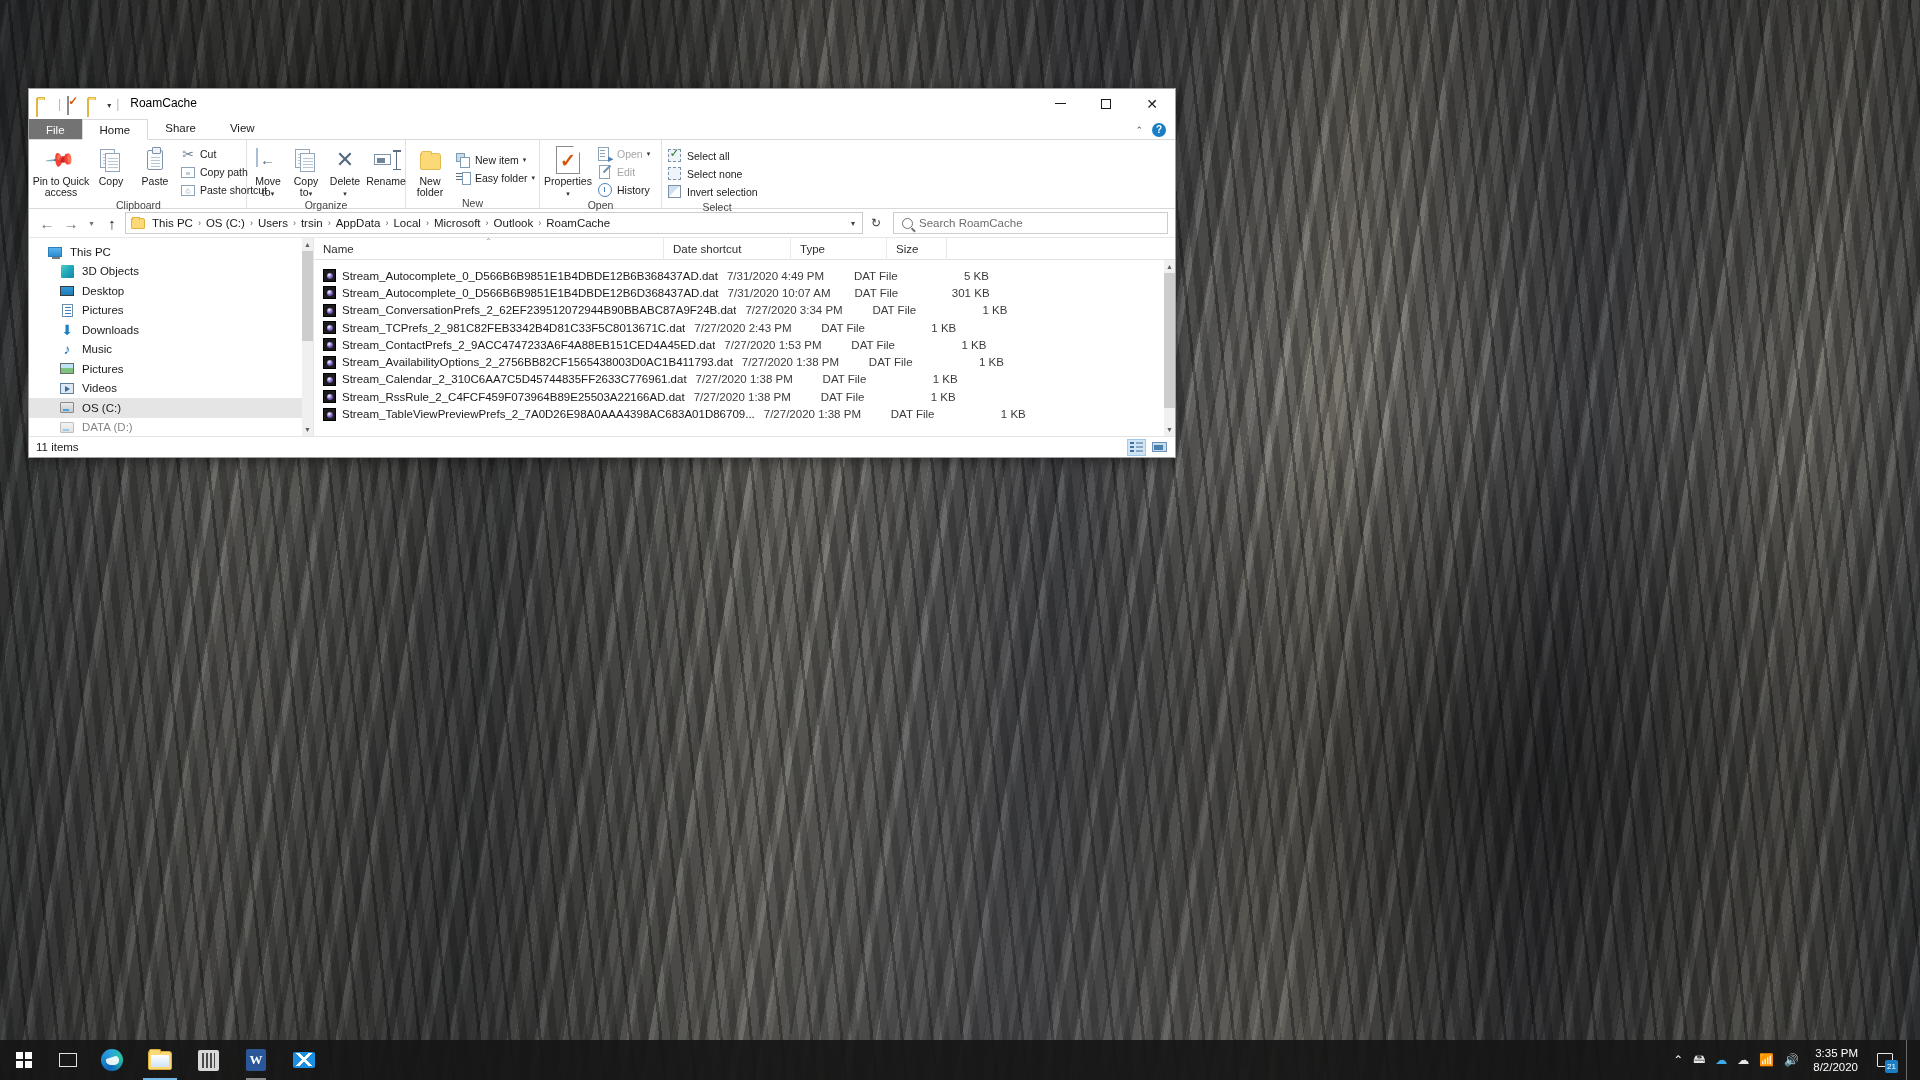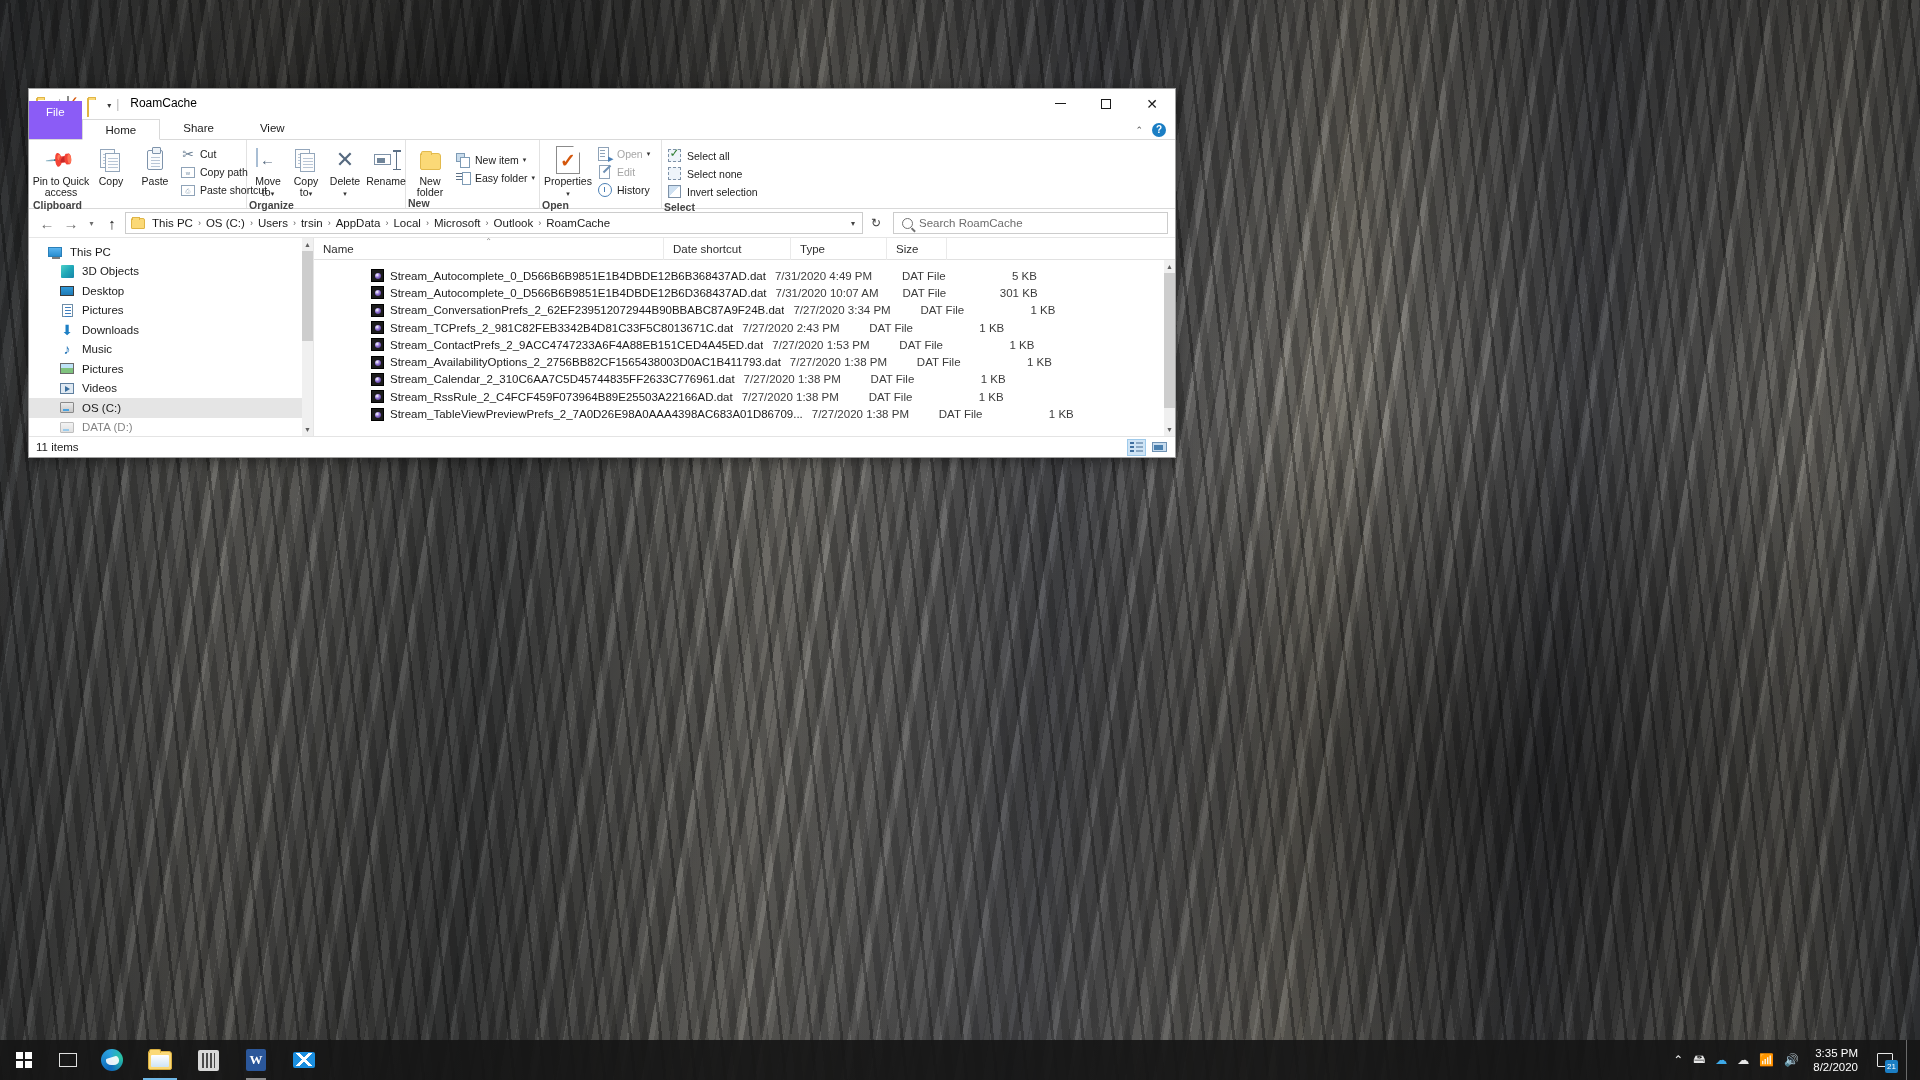--- a/index.html
+++ b/index.html
@@ -86,24 +86,24 @@
   .wb-max { width: 10px; height: 10px; border: 1px solid #1b1b1b; }
   .wb-close { font-size: 14px; line-height: 1; font-family: "Liberation Sans", sans-serif; }
 
   
   .tabstrip {
     height: 22px; flex: 0 0 22px; display: flex; align-items: flex-end;
     background: #ffffff; position: relative;
     border-bottom: 1px solid #d9d9d9;
   }
   .tab {
-    font-size: 11.5px; padding: 0 23px; height: 21px; line-height: 21px;
+    font-size: 11.5px; padding: 0 17px; height: 21px; line-height: 21px;
     color: #1b1b1b; position: relative;
   }
-  .tab.file { background: #8b5cf6; color: #ffffff; padding: 0 17px; height: 38px; line-height: 22px;}
+  .tab.file { background: #737373; color: #ffffff; padding: 0 17px; height: 20px; line-height: 22px;}
   .tab.active {
     background: #ffffff; border: 1px solid #d9d9d9; border-bottom: 1px solid #ffffff;
     margin-bottom: -1px; z-index: 2;
   }
   .ribbon-right-tools {
     margin-left: auto; display: flex; align-items: center; gap: 9px;
     padding-right: 9px; padding-bottom: 2px;
   }
   .chev-up { font-size: 9px; color: #4d4d4d; }
   .help-circ {
@@ -118,21 +118,21 @@
     border-bottom: 1px solid #d9d9d9;
     display: flex; align-items: stretch; padding-left: 2px;
     position: relative;
   }
   .rgroup {
     display: flex; flex-direction: column; position: relative;
     border-right: 1px solid #e2e2e2; padding: 0 2px;
   }
   .rgroup .gbody { display: flex; flex: 1; align-items: flex-start; padding-top: 3px; }
   .rgroup .glabel {
-    font-size: 10.5px; color: #444; text-align: left; height: 13px; line-height: 12px; font-weight: bold;
+    font-size: 10.5px; color: #444; text-align: center; height: 13px; line-height: 12px;
   }
   .big-btn {
     width: 56px; display: flex; flex-direction: column; align-items: center;
     padding-top: 3px; cursor: default;
   }
   .big-btn .bi { height: 28px; display: flex; align-items: center; justify-content: center; }
   .big-btn .bl {
     font-size: 10.5px; color: #222; text-align: center; line-height: 10.5px;
     margin-top: 2px; width: 58px;
   }
@@ -291,21 +291,21 @@
     font-size: 11.5px; color: #2f2f2f; position: relative;
   }
   .colhead .ch { padding-left: 9px; border-right: 1px solid #eaeaea; height: 22px; line-height: 22px; position: relative;}
   .ch-name { flex: 0 0 350px; }
   .ch-date { flex: 0 0 127px; }
   .ch-type { flex: 0 0 96px; }
   .ch-size { flex: 0 0 60px; }
   .sort-caret {
     position: absolute; left: 50%; top: -7px; font-size: 8px; color: #888; transform: translateX(-50%);
   }
-  .rows { flex: 1 1 auto; overflow: hidden; position: relative; margin-left: 48px; }
+  .rows { flex: 1 1 auto; overflow: hidden; position: relative; }
   .frow {
     display: flex; align-items: center; height: 17.3px; font-size: 11.5px; color: #1b1b1b;
     white-space: nowrap;
   }
   .fc { padding-left: 9px; overflow: hidden; text-overflow: ellipsis; }
   .fc-name { flex: 0 0 350px; display: flex; align-items: center; gap: 6px; padding-left: 9px;}
   .fc-date { flex: 0 0 127px; color: #3c3c3c; }
   .fc-type { flex: 0 0 96px; color: #3c3c3c; }
   .fc-size { flex: 0 0 60px; color: #3c3c3c; text-align: right; padding-right: 12px; padding-left: 0;}
   .fname { overflow: hidden; text-overflow: ellipsis; }

